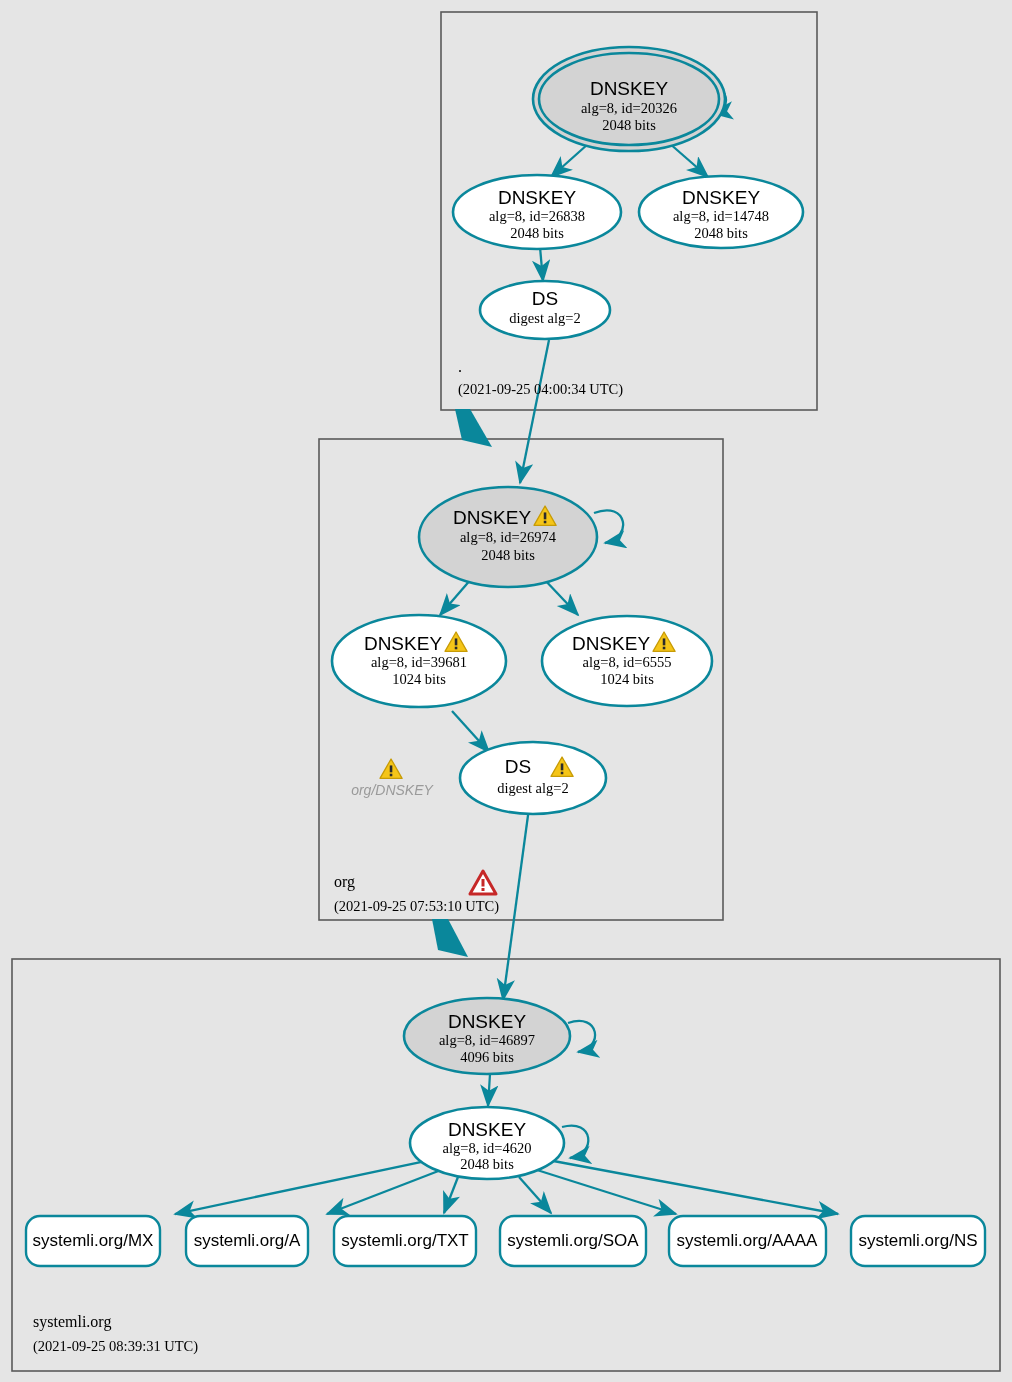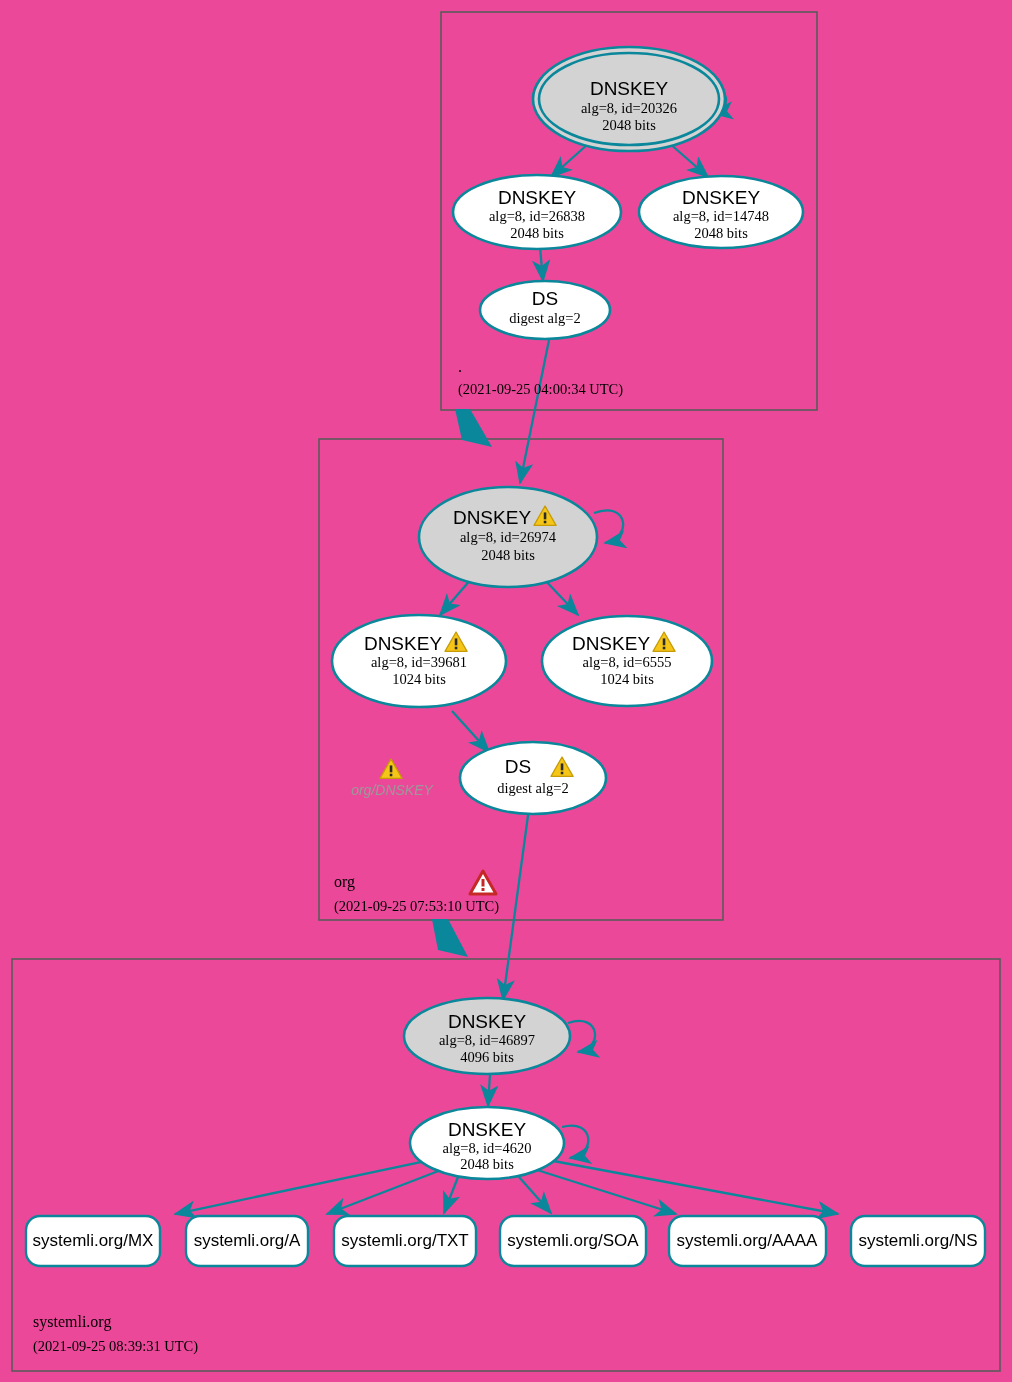--- a/index.html
+++ b/index.html
@@ -8,21 +8,21 @@
     padding: 0;
     background: #ffffff;
   }
   body {
     font-family: "Liberation Sans", sans-serif;
   }
   #canvas {
     position: relative;
     width: 1012px;
     height: 1382px;
-    background: #ec4899;
+    background: #e5e5e5;
     overflow: hidden;
   }
   svg.layer {
     position: absolute;
     left: 0;
     top: 0;
     width: 1012px;
     height: 1382px;
   }
   .zone-rect {

